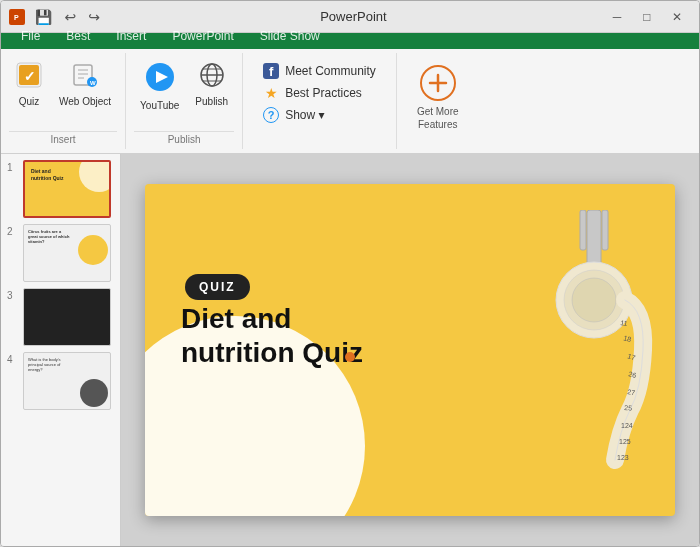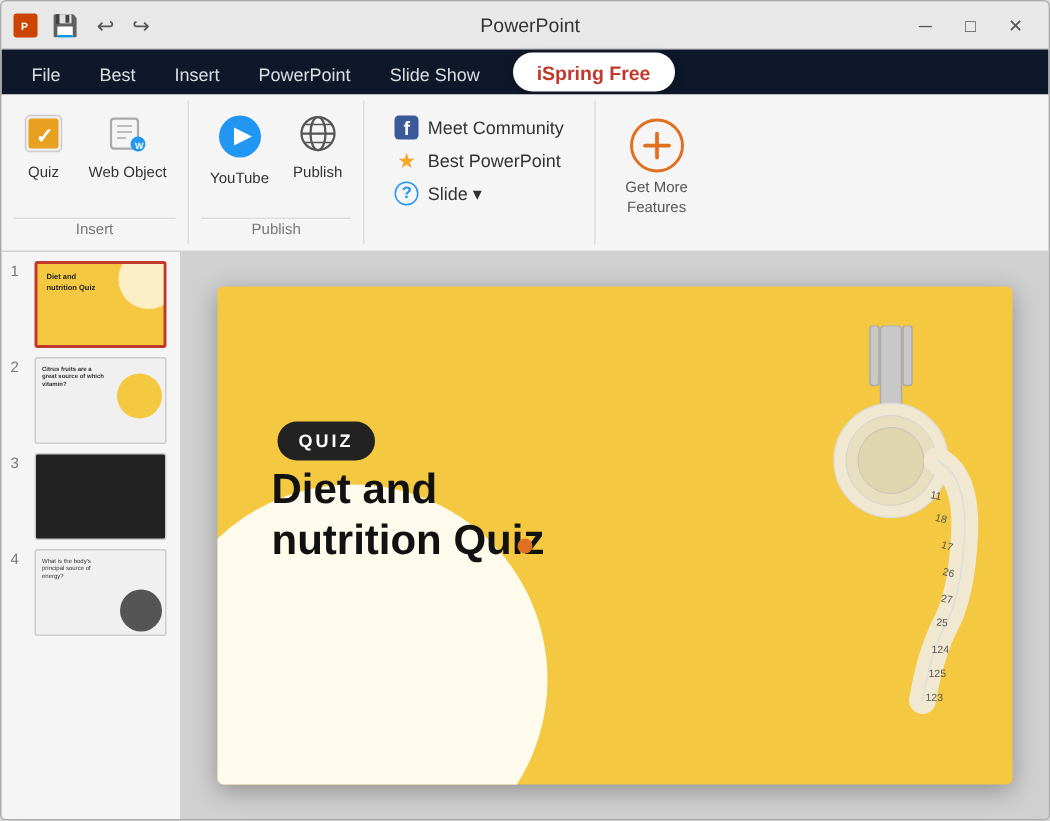--- a/index.html
+++ b/index.html
@@ -12,21 +12,21 @@
     .title-bar-left { display: flex; align-items: center; gap: 6px; }
     .title-bar-icon { width: 16px; height: 16px; background: #cc4400; border-radius: 2px; display: flex; align-items: center; justify-content: center; }
     .title-bar-icon svg { width: 10px; height: 10px; }
     .quick-access { display: flex; gap: 4px; align-items: center; }
     .qa-btn { background: none; border: none; cursor: pointer; font-size: 14px; color: #555; padding: 2px 4px; }
     .title-bar-center { font-size: 13px; color: #333; font-weight: 400; }
     .window-controls { display: flex; gap: 2px; }
     .wc-btn { width: 28px; height: 20px; background: none; border: none; cursor: pointer; display: flex; align-items: center; justify-content: center; font-size: 12px; color: #555; border-radius: 2px; }
 
     
-    .ribbon-tabs { background: #0f172a; display: flex; align-items: flex-end; padding: 0 8px; flex-shrink: 0; height: 30px; }
+    .ribbon-tabs { background: #15803d; display: flex; align-items: flex-end; padding: 0 8px; flex-shrink: 0; height: 16px; }
     .ribbon-tab { padding: 4px 12px; font-size: 12px; color: rgba(255,255,255,0.85); cursor: pointer; border-radius: 3px 3px 0 0; margin-right: 2px; height: 26px; display: flex; align-items: center; }
     .ribbon-tab.ispring { background: white; color: #c0392b; font-weight: 700; border-radius: 50px; padding: 4px 16px; margin-left: 8px; margin-bottom: 2px; font-size: 13px; box-shadow: 0 2px 8px rgba(0,0,0,0.2); }
 
     
     .ribbon { background: #f5f5f5; border-bottom: 1px solid #d0d0d0; display: flex; flex-shrink: 0; min-height: 90px; padding: 4px 0; }
 
     .ribbon-group { display: flex; flex-direction: column; padding: 4px 8px; border-right: 1px solid #ddd; align-items: stretch; min-width: 80px; }
     .ribbon-group:last-child { border-right: none; }
 
     .ribbon-group-content { display: flex; gap: 4px; flex: 1; align-items: flex-start; }
@@ -112,21 +112,20 @@
       <button class="wc-btn wc-close">✕</button>
     </div>
   </div>
 
   <div class="ribbon-tabs">
     <div class="ribbon-tab">File</div>
     <div class="ribbon-tab">Best</div>
     <div class="ribbon-tab">Insert</div>
     <div class="ribbon-tab">PowerPoint</div>
     <div class="ribbon-tab">Slide Show</div>
-    <div class="ribbon-tab ispring">iSpring Free</div>
   </div>
 
   <div class="ribbon">
 
     <div class="ribbon-group">
       <div class="ribbon-group-content">
         <div class="ribbon-btn">
           <span class="icon" style="color:#e8a020;">
             <svg width="28" height="28" viewBox="0 0 28 28">
               <rect x="2" y="2" width="24" height="24" rx="3" fill="#f0f0f0" stroke="#ccc" stroke-width="1"></rect>
@@ -182,25 +181,25 @@
 
     <div class="ribbon-group" style="min-width:140px;">
       <div class="ribbon-group-content">
         <div class="about-group">
           <div class="about-item">
             <span class="about-icon" style="color:#3b5998; font-weight:bold; font-size:13px; background:#3b5998; color:white; border-radius:3px; width:16px; height:16px; display:flex; align-items:center; justify-content:center;">f</span>
             <span>Meet Community</span>
           </div>
           <div class="about-item">
             <span class="about-icon" style="color:#f5a623;">★</span>
-            <span>Best PowerPoint</span>
+            <span>Best Practices</span>
           </div>
           <div class="about-item">
             <span class="about-icon" style="color:#2196f3; border:1.5px solid #2196f3; border-radius:50%; width:16px; height:16px; display:flex; align-items:center; justify-content:center; font-size:11px; font-weight:bold;">?</span>
-            <span>Slide ▾</span>
+            <span>Show ▾</span>
           </div>
         </div>
       </div>
       <div class="ribbon-group-label" style="visibility:hidden;">About</div>
     </div>
 
     <div class="ribbon-group" style="border-right:none;">
       <div class="ribbon-group-content" style="justify-content:center; flex:1;">
         <div class="get-more">
           <div class="get-more-icon">

